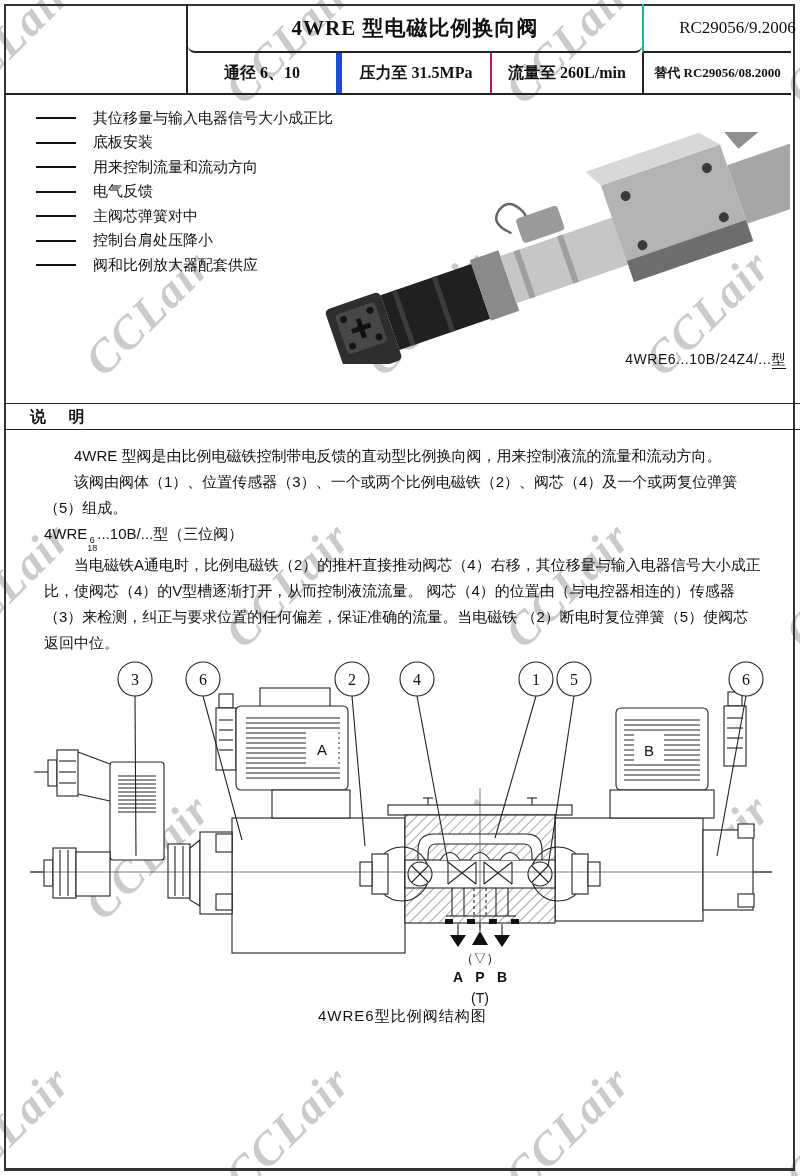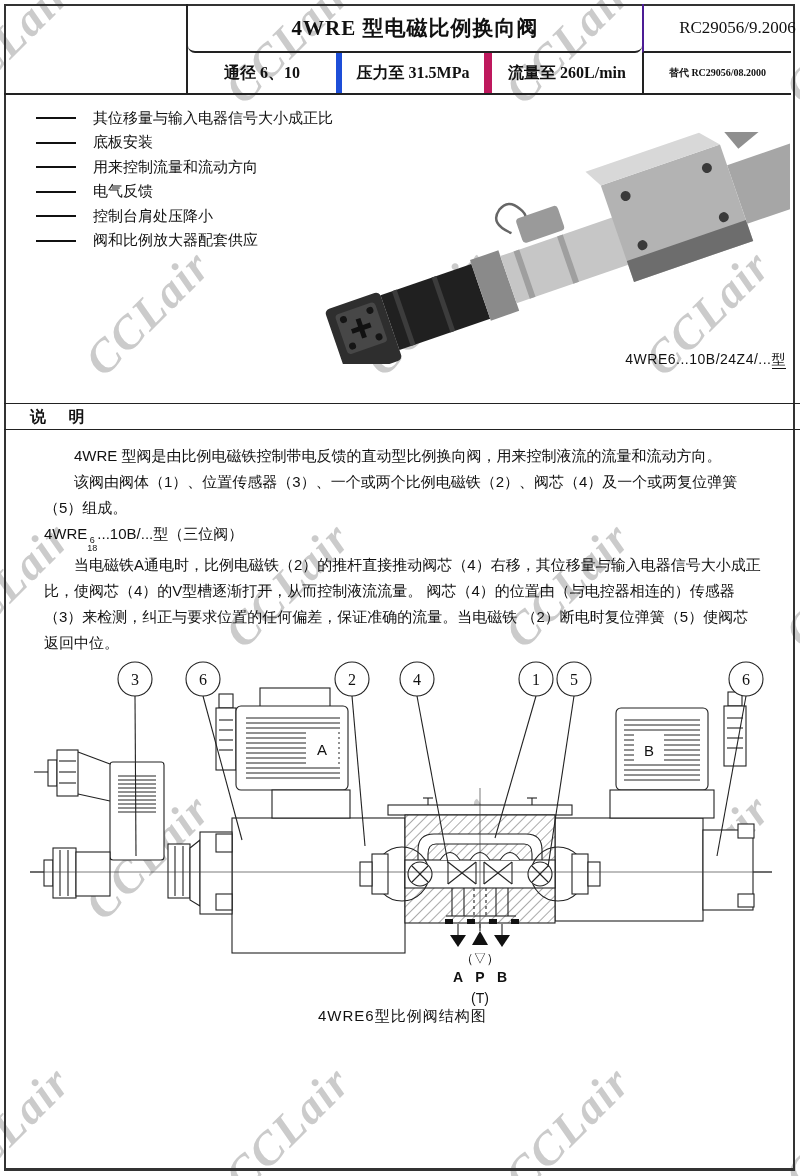--- a/index.html
+++ b/index.html
@@ -14,26 +14,26 @@
   .frame{position:absolute;left:4px;top:4px;width:787px;height:1162px;
          border:2px solid #333;border-bottom-width:3px;z-index:1;}
   
   .hdr{position:absolute;left:4px;top:4px;width:787px;z-index:2;display:grid;
        grid-template-columns:184px 154px 150px 150px 149px;grid-template-rows:49px 40px;
        border-bottom:2px solid #222;font-family:"Liberation Serif",serif;}
   .hdr>div{display:flex;align-items:center;justify-content:center;}
   .c-empty{grid-column:1;grid-row:1/3;border-right:2px solid #222;}
   .c-title{grid-column:2/5;grid-row:1;border-bottom:2px solid #222;
            font-size:21px;font-weight:bold;letter-spacing:1px;border-radius:7px;}
-  .c-doc{grid-column:5;grid-row:1;border-left:2px solid #4c1d95;border-bottom:2px solid #222;
+  .c-doc{grid-column:5;grid-row:1;border-left:2px solid #14b8a6;border-bottom:2px solid #222;
          font-size:17px;padding-left:40px;}
   .c-size{grid-column:2;grid-row:2;border-right:6px solid #1d4ed8;font-size:16px;font-weight:bold;}
-  .c-press{grid-column:3;grid-row:2;border-right:8px solid #be185d;font-size:16px;font-weight:bold;}
+  .c-press{grid-column:3;grid-row:2;border-right:2px solid #be185d;font-size:16px;font-weight:bold;}
   .c-flow{grid-column:4;grid-row:2;font-size:16px;font-weight:bold;}
-  .c-repl{grid-column:5;grid-row:2;border-left:2px solid #222;font-size:10px;font-weight:bold;}
+  .c-repl{grid-column:5;grid-row:2;border-left:2px solid #222;font-size:13px;font-weight:bold;}
   
   .features{position:absolute;left:36px;top:106px;z-index:2;}
   .feat{display:flex;align-items:center;height:24.5px;font-size:15px;}
   .dash{width:40px;border-top:2px solid #111;margin-right:17px;flex:0 0 auto;}
   
   .photo{position:absolute;left:312px;top:132px;z-index:2;}
   .photo-cap{position:absolute;left:520px;top:351px;width:266px;z-index:2;text-align:right;
              font-size:14px;letter-spacing:0.5px;}
   .photo-cap .ul{border-bottom:1.5px solid #111;padding-bottom:1px;}
   
@@ -96,20 +96,24 @@
         <span class="dash"></span>
         <span>底板安装</span>
       </div>
     <div class="feat">
         <span class="dash"></span>
         <span>用来控制流量和流动方向</span>
       </div>
     <div class="feat">
         <span class="dash"></span>
         <span>电气反馈</span>
+      </div>
+    <div class="feat">
+        <span class="dash"></span>
+        <span>主阀芯弹簧对中</span>
       </div>
     <div class="feat">
         <span class="dash"></span>
         <span>控制台肩处压降小</span>
       </div>
     <div class="feat">
         <span class="dash"></span>
         <span>阀和比例放大器配套供应</span>
       </div>
   </div>

